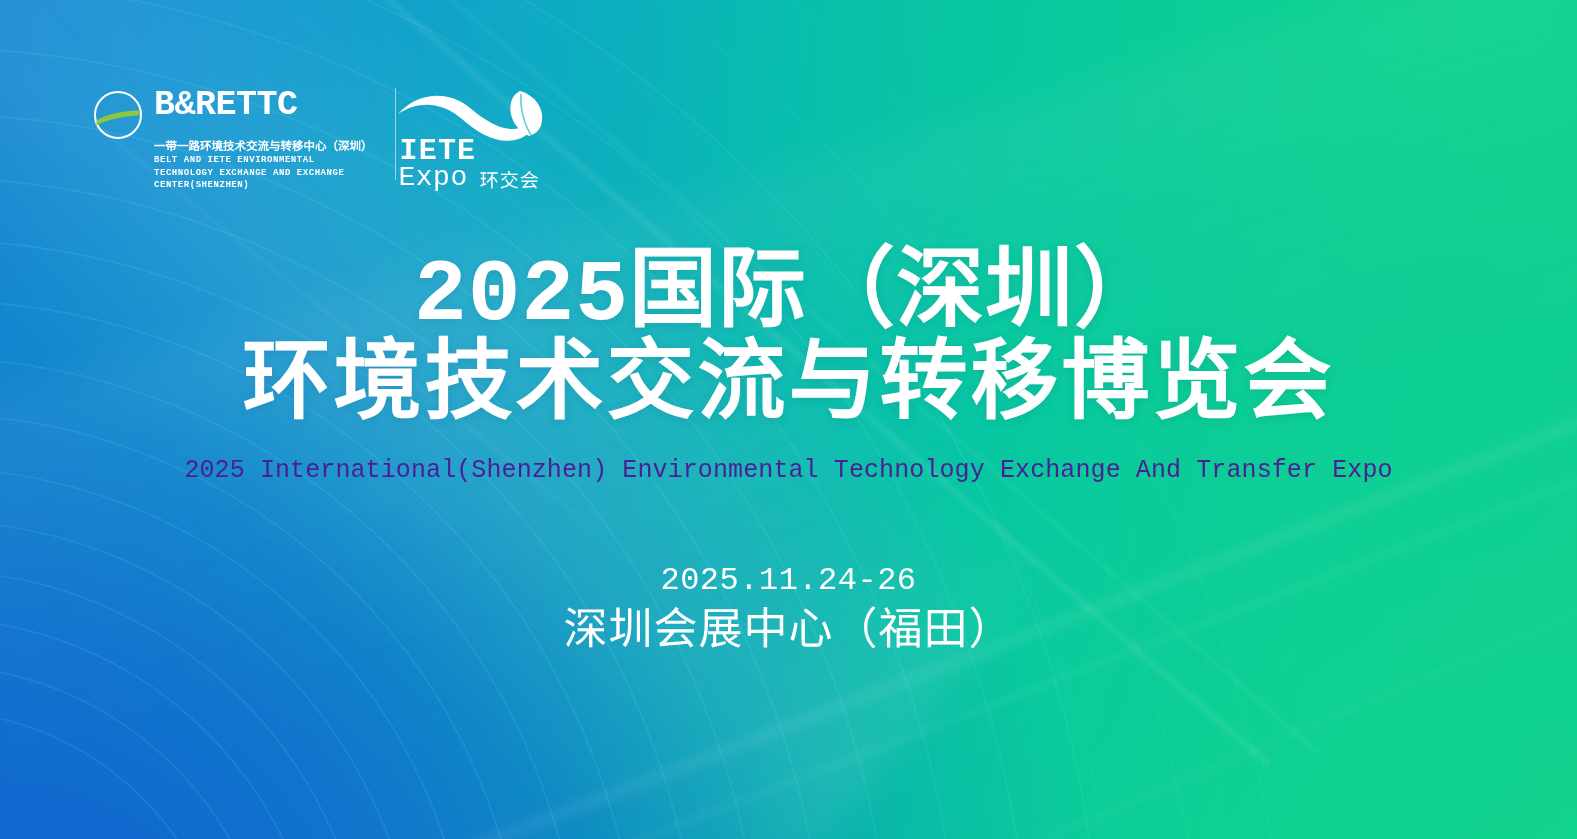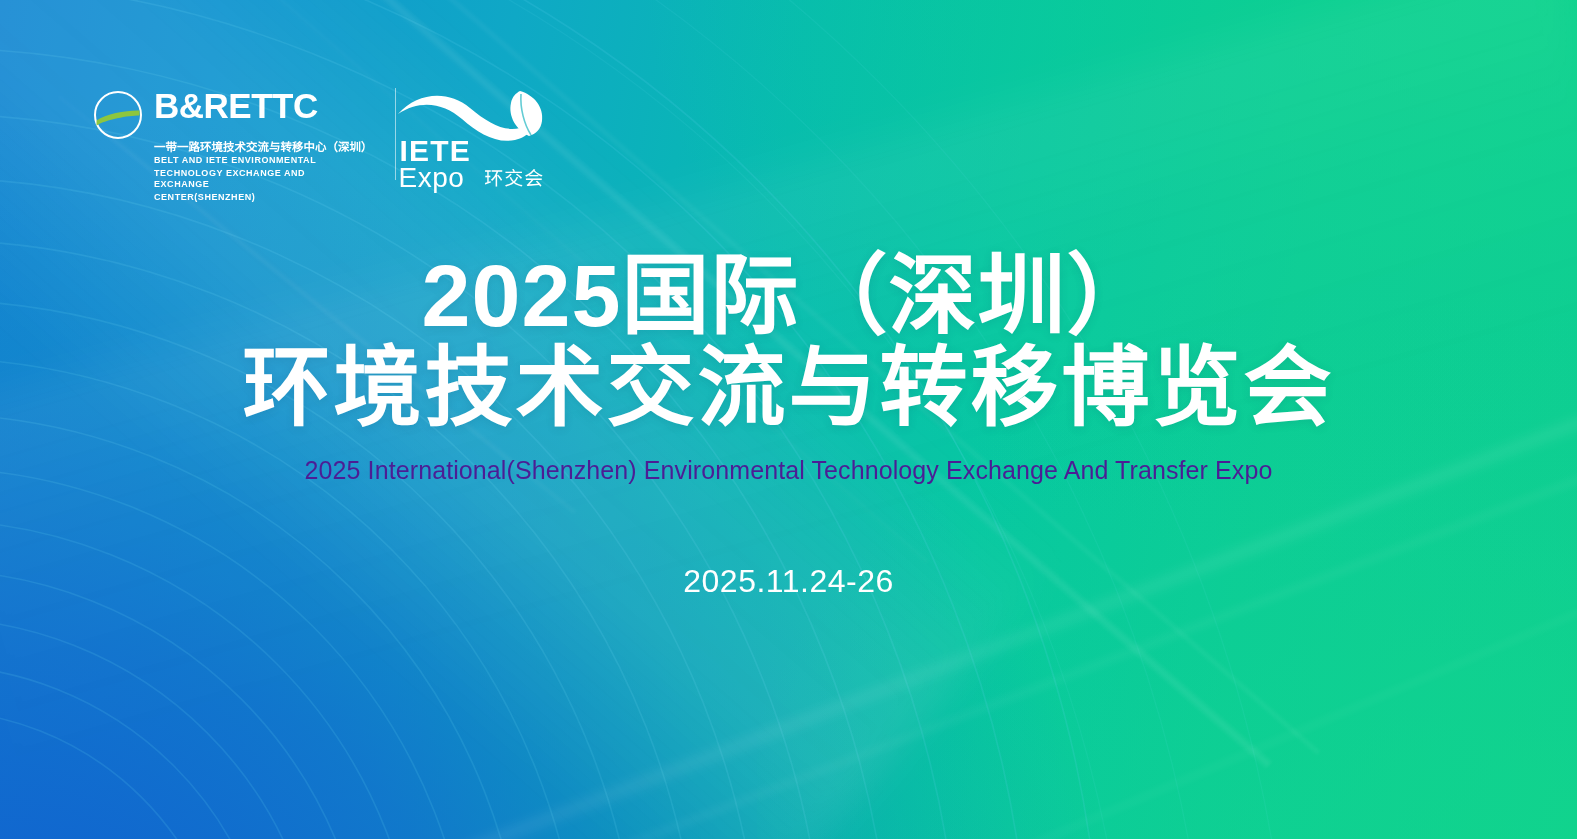--- a/index.html
+++ b/index.html
@@ -8,21 +8,21 @@
     padding: 0;
     background: #0f1115;
   }
   * { box-sizing: border-box; }
 
   .banner {
     position: relative;
     width: 1577px;
     height: 839px;
     overflow: hidden;
-    font-family: Liberation Sans, sans-serif;
+    font-family: Liberation Mono, monospace;
     background: #10a0c8;
     user-select: none;
   }
 
   
   .bg-base {
     position: absolute;
     inset: 0;
     background: linear-gradient(100deg,
         #1487d2 0%,
@@ -203,22 +203,22 @@
     font-size: 30px;
     font-weight: 700;
     letter-spacing: 1.2px;
     line-height: 1;
   }
   .iete-expo {
     position: absolute;
     left: 3px;
     top: 76px;
     display: flex;
-    align-items: center;
-    gap: 20px;
+    align-items: flex-end;
+    gap: 12px;
   }
   .iete-expo .w1 {
     color: #fff;
     font-size: 28px;
     font-weight: 300;
     line-height: 1;
     letter-spacing: 0.5px;
   }
   .iete-expo .w2 {
     color: #fff;
@@ -384,16 +384,17 @@
 
   </div>
 
   <div class="content">
     <div class="title-cn1">2025国际（深圳）</div>
     <div class="title-cn2">环境技术交流与转移博览会</div>
     <div class="title-en">2025 International(Shenzhen) Environmental Technology Exchange And Transfer Expo</div>
 
     <div class="meta">
       <div class="meta-date">2025.11.24-26</div>
+      <div class="meta-venue">深圳会展中心（福田）</div>
     </div>
   </div>
 
 </div>
 
 </body></html>

